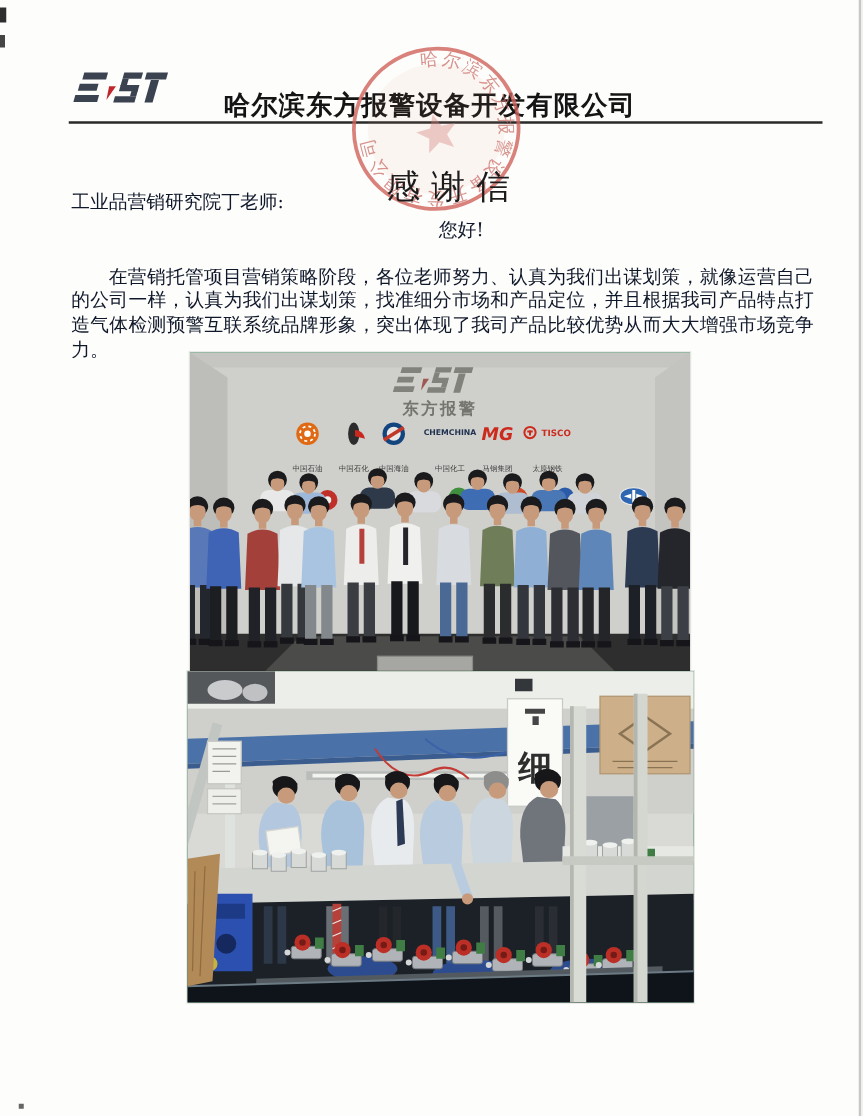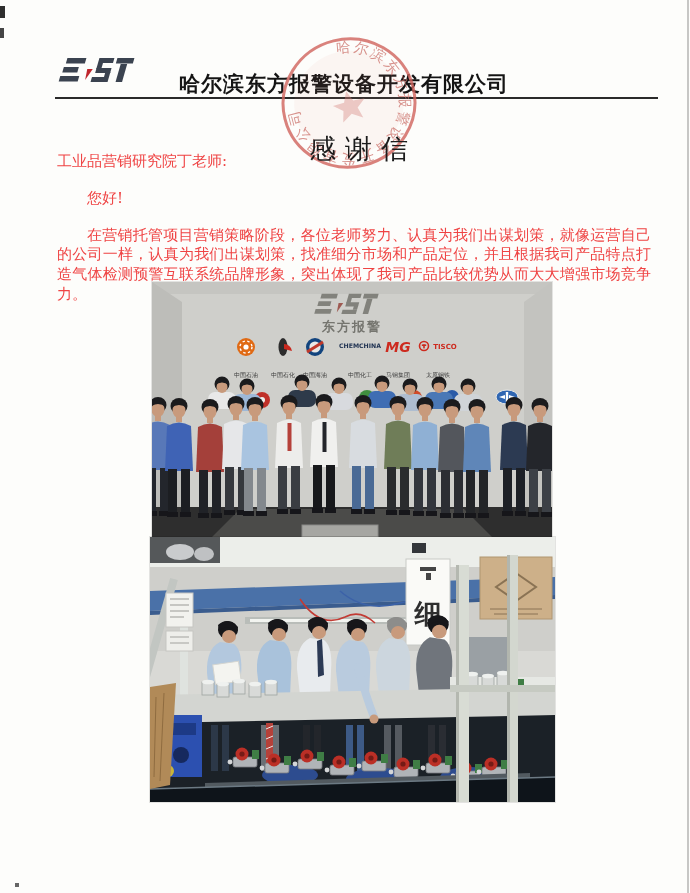--- a/index.html
+++ b/index.html
@@ -12,23 +12,23 @@
   .mark3{position:absolute;left:15px;top:883px;width:4px;height:4px;background:#666;}
   
   .logo{position:absolute;left:56px;top:56px;}
   .company-name{position:absolute;left:179px;top:70px;font-family:"DejaVu Sans","Liberation Sans",sans-serif;
         font-weight:bold;font-size:21px;color:#141414;letter-spacing:1px;white-space:nowrap;}
   .header-rule{position:absolute;left:55px;top:97px;width:603px;height:2px;background:#2a2a2a;}
   .letter-title{position:absolute;left:0;top:131px;width:690px;margin:0;margin-left:18px;text-align:center;
         font-weight:400;font-size:27px;color:#1c1c1c;letter-spacing:9px;}
   .stamp{position:absolute;left:276px;top:33px;width:146px;height:140px;filter:blur(.3px);}
   
-  .letter{position:absolute;left:57px;top:152px;width:594px;font-size:15px;line-height:1.32;color:#ef4444;}
+  .letter{position:absolute;left:57px;top:152px;width:594px;font-size:15px;line-height:1.32;color:#0f172a;}
   .letter p{margin:0;}
-  .letter .greeting{margin-top:17px;text-indent:2em;}
+  .letter .greeting{margin-top:3px;text-indent:2em;text-align:center;}
   .letter .para{margin-top:17px;text-indent:2em;text-align:justify;line-height:1.32;}
   
   .photo{position:absolute;outline:1px solid rgba(0,0,0,.10);background:#15803d;}
   .photo svg{display:block;}
   .photo1{left:152px;top:282px;width:400px;height:255px;}
   .photo2{left:150px;top:537px;width:405px;height:265px;}
 </style>
 </head>
 <body>
 

